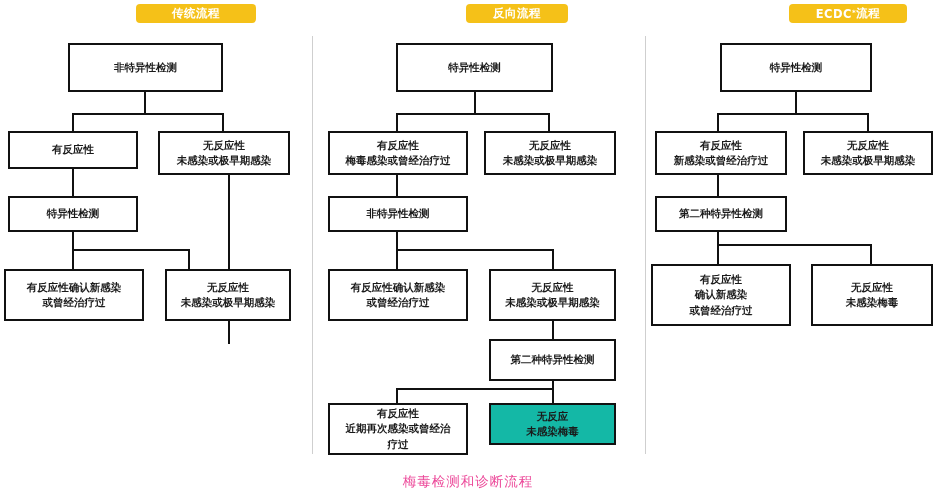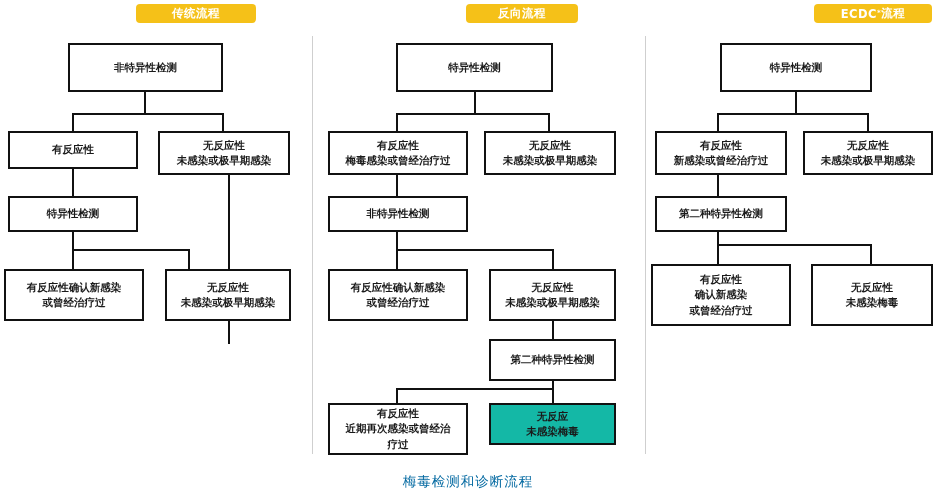--- a/index.html
+++ b/index.html
@@ -76,21 +76,21 @@
     height: 2px;
     background: #111111;
     z-index: 1;
   }
   
   .caption {
     position: absolute;
     width: 100%;
     text-align: center;
     font-size: 13.5px;
-    color: #0369a1;
+    color: #ec4899;
     letter-spacing: 1px;
   }
 </style>
 </head>
 <body>
 
 <div id="canvas" style="background: rgb(255, 255, 255);">
 
   <div class="divider" style="left: 312px; top: 36px; height: 418px; background: rgb(207, 207, 207);"></div>
   <div class="divider" style="left: 645px; top: 36px; height: 418px; background: rgb(207, 207, 207);"></div>
@@ -132,21 +132,21 @@
   <div class="conn-v" style="left: 72px; top: 169px; height: 27px; background: rgb(17, 17, 17);"></div>
 
   <div class="conn-v" style="left: 72px; top: 232px; height: 19px; background: rgb(17, 17, 17);"></div>
   <div class="conn-h" style="left: 72px; top: 249px; width: 118px; background: rgb(17, 17, 17);"></div>
   <div class="conn-v" style="left: 72px; top: 249px; height: 20px; background: rgb(17, 17, 17);"></div>
   <div class="conn-v" style="left: 188px; top: 249px; height: 20px; background: rgb(17, 17, 17);"></div>
 
   <div class="conn-v" style="left: 228px; top: 175px; height: 94px; background: rgb(17, 17, 17);"></div>
   <div class="conn-v" style="left: 228px; top: 321px; height: 23px; background: rgb(17, 17, 17);"></div>
 
-  <div class="badge" style="left: 418px; top: 4px; width: 112px; background: rgb(245, 193, 24); color: rgb(255, 255, 255);">
+  <div class="badge" style="left: 418px; top: 4px; width: 102px; background: rgb(245, 193, 24); color: rgb(255, 255, 255);">
     <span>反向流程</span>
   </div>
 
   <div class="node" style="left: 396px; top: 43px; width: 157px; height: 49px; border-color: rgb(17, 17, 17); background: rgb(255, 255, 255);">
     <span class="txt">特异性检测</span>
   </div>
 
   <div class="node" style="left: 328px; top: 131px; width: 140px; height: 44px; border-color: rgb(17, 17, 17); background: rgb(255, 255, 255);">
     <span class="txt">有反应性<br>梅毒感染或曾经治疗过</span>
   </div>
@@ -191,21 +191,21 @@
   <div class="conn-v" style="left: 396px; top: 249px; height: 20px; background: rgb(17, 17, 17);"></div>
   <div class="conn-v" style="left: 552px; top: 249px; height: 20px; background: rgb(17, 17, 17);"></div>
 
   <div class="conn-v" style="left: 552px; top: 321px; height: 18px; background: rgb(17, 17, 17);"></div>
 
   <div class="conn-v" style="left: 552px; top: 381px; height: 9px; background: rgb(17, 17, 17);"></div>
   <div class="conn-h" style="left: 396px; top: 388px; width: 158px; background: rgb(17, 17, 17);"></div>
   <div class="conn-v" style="left: 396px; top: 388px; height: 15px; background: rgb(17, 17, 17);"></div>
   <div class="conn-v" style="left: 552px; top: 388px; height: 15px; background: rgb(17, 17, 17);"></div>
 
-  <div class="badge" style="left: 766px; top: 4px; width: 118px; background: rgb(245, 193, 24); color: rgb(255, 255, 255);">
+  <div class="badge" style="left: 741px; top: 4px; width: 118px; background: rgb(245, 193, 24); color: rgb(255, 255, 255);">
     <span>ECDC</span>
       <span class="sup">*</span>
       <span>流程</span>
   </div>
 
   <div class="node" style="left: 720px; top: 43px; width: 152px; height: 49px; border-color: rgb(17, 17, 17); background: rgb(255, 255, 255);">
     <span class="txt">特异性检测</span>
   </div>
 
   <div class="node" style="left: 655px; top: 131px; width: 132px; height: 44px; border-color: rgb(17, 17, 17); background: rgb(255, 255, 255);">

